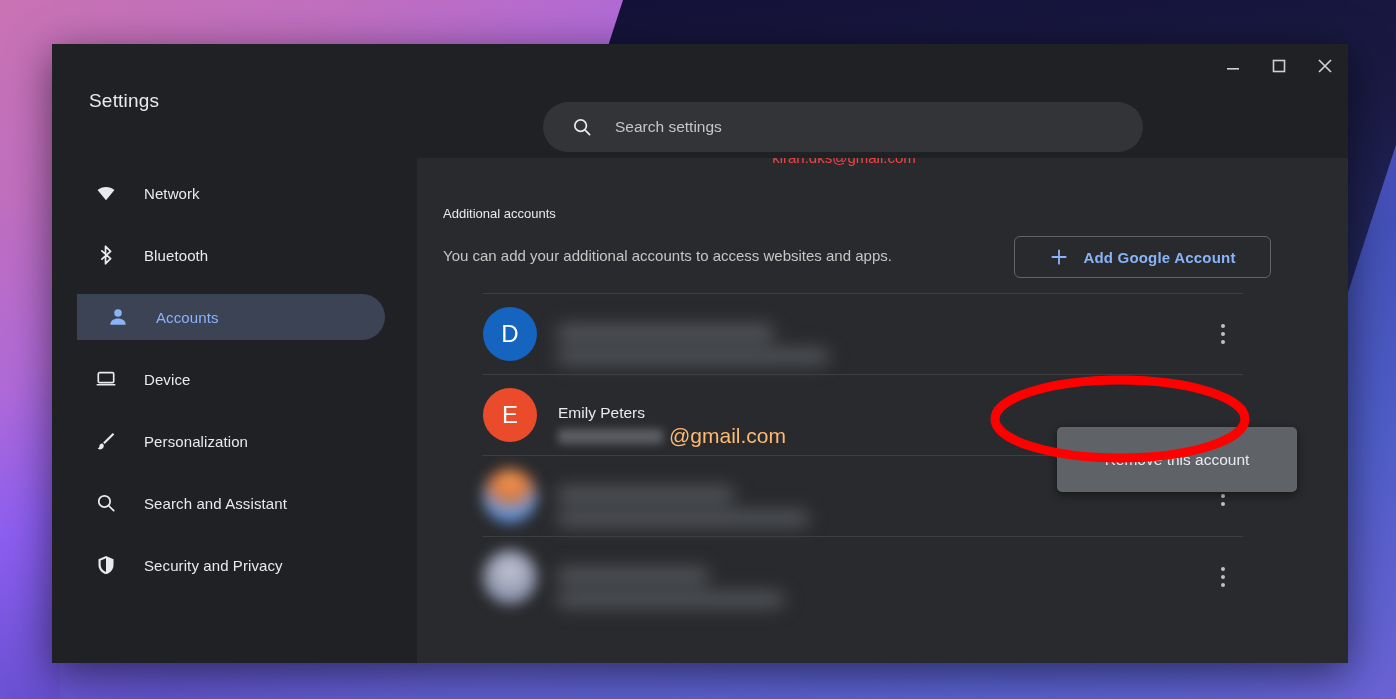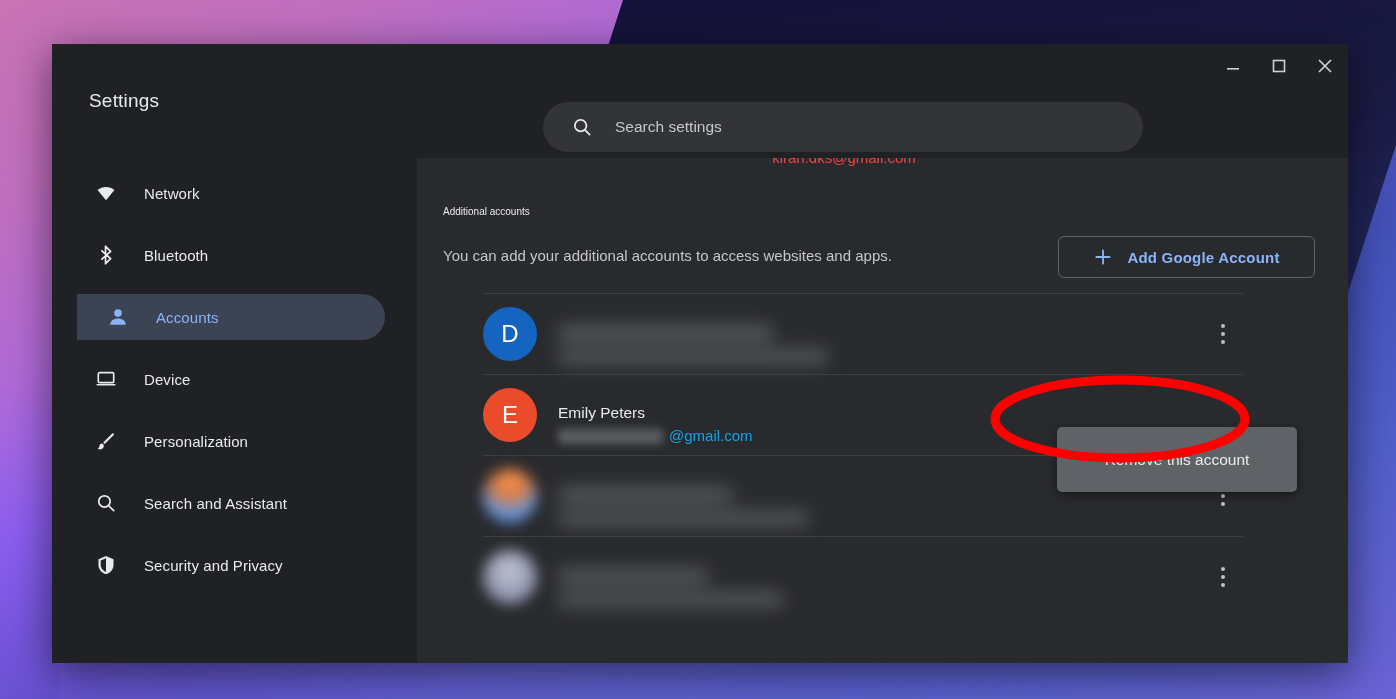--- a/index.html
+++ b/index.html
@@ -164,42 +164,41 @@
     left: 0; top: -9px;
     width: 854px;
     text-align: center;
     font-size: 15px;
     color: #ef4444;
   }
 
   #section-title {
     position: absolute;
     left: 26px; top: 48px;
-    font-size: 10px;
+    font-size: 13px;
     color: #e8eaed;
   }
   #section-desc {
     position: absolute;
     left: 26px; top: 89px;
     font-size: 15px;
     color: #c4c7c5;
   }
 
   #add-account-btn {
     position: absolute;
     left: 597px; top: 78px;
     width: 257px; height: 42px;
     border: 1px solid #5f6368;
     border-radius: 6px;
     display: flex;
     align-items: center;
     justify-content: center;
     background: transparent;
     cursor: default;
-    margin-left: 44px;
   }
   #add-account-btn .plus { margin-right: 14px; display: block; }
   #add-account-btn .label {
     color: #8ab4f8;
     font-size: 15px;
     font-weight: bold;
     letter-spacing: .2px;
   }
 
   
@@ -229,22 +228,22 @@
     margin-right: 21px;
   }
   .avatar.photo { color: transparent; }
   .acct-text { flex: 1 1 auto; min-width: 0; margin-top: 20px; }
   .acct-name {
     font-size: 15.5px;
     color: #e8eaed;
     line-height: 22px;
   }
   .acct-email {
-    font-size: 15px;
-    color: #0ea5e9;
+    font-size: 21px;
+    color: #fdba74;
     line-height: 24px;
     display: flex;
     align-items: center;
   }
   .blur-chip {
     display: inline-block;
     height: 15px;
     background: #5b5e63;
     filter: blur(4px);
     border-radius: 3px;

